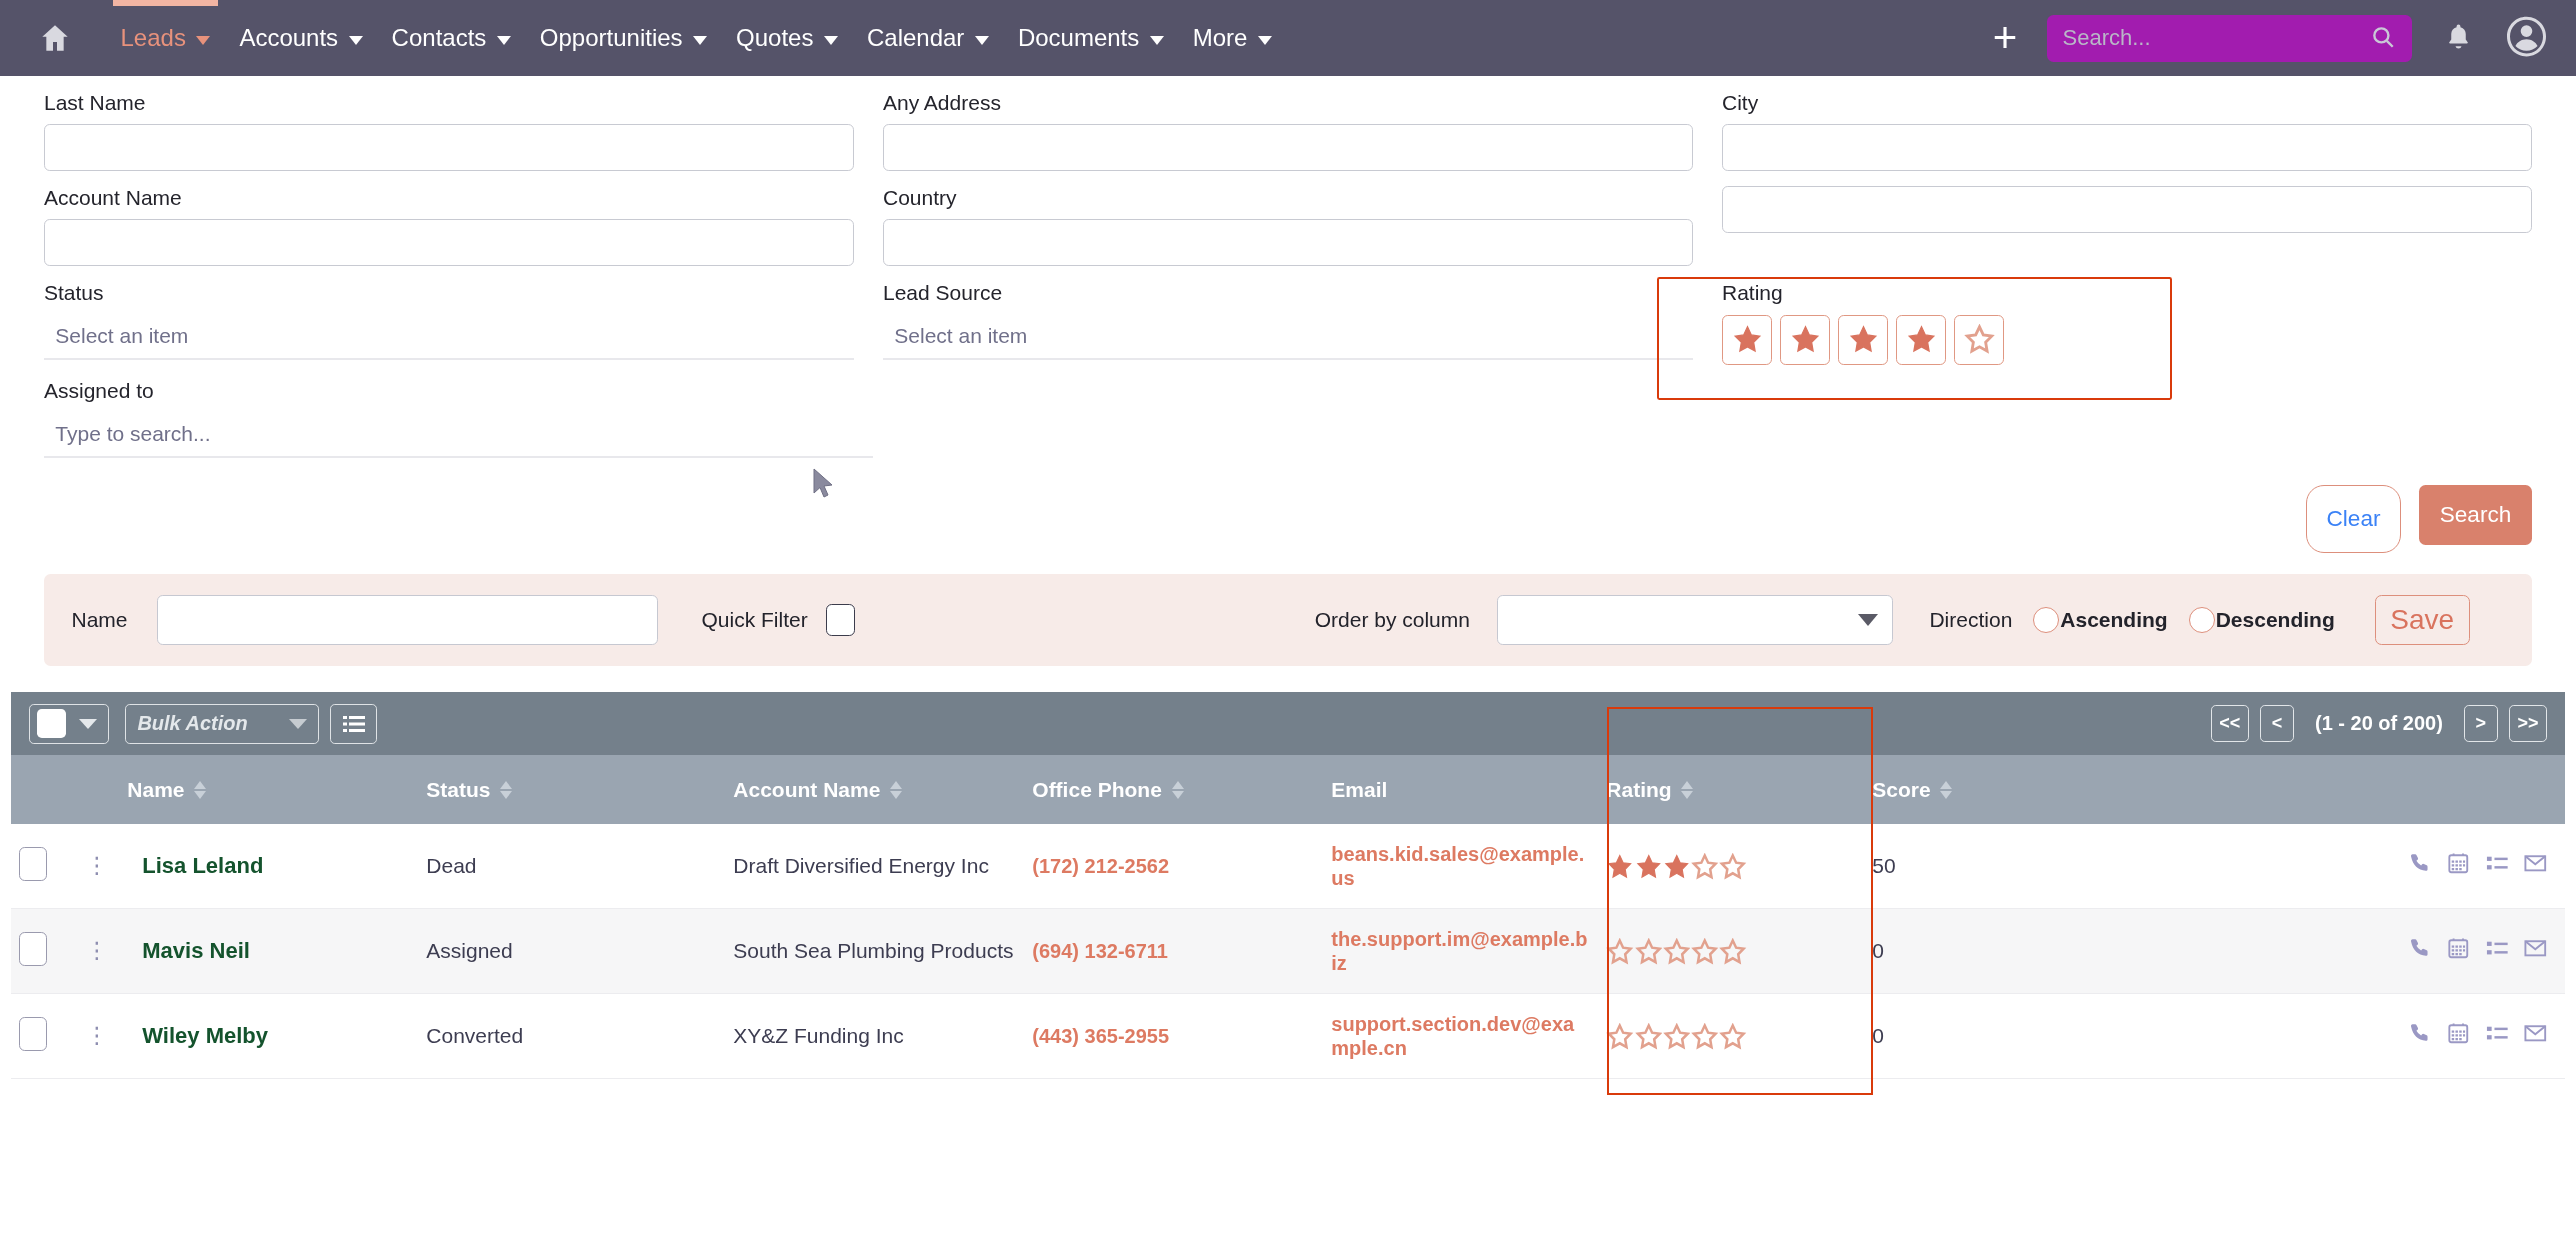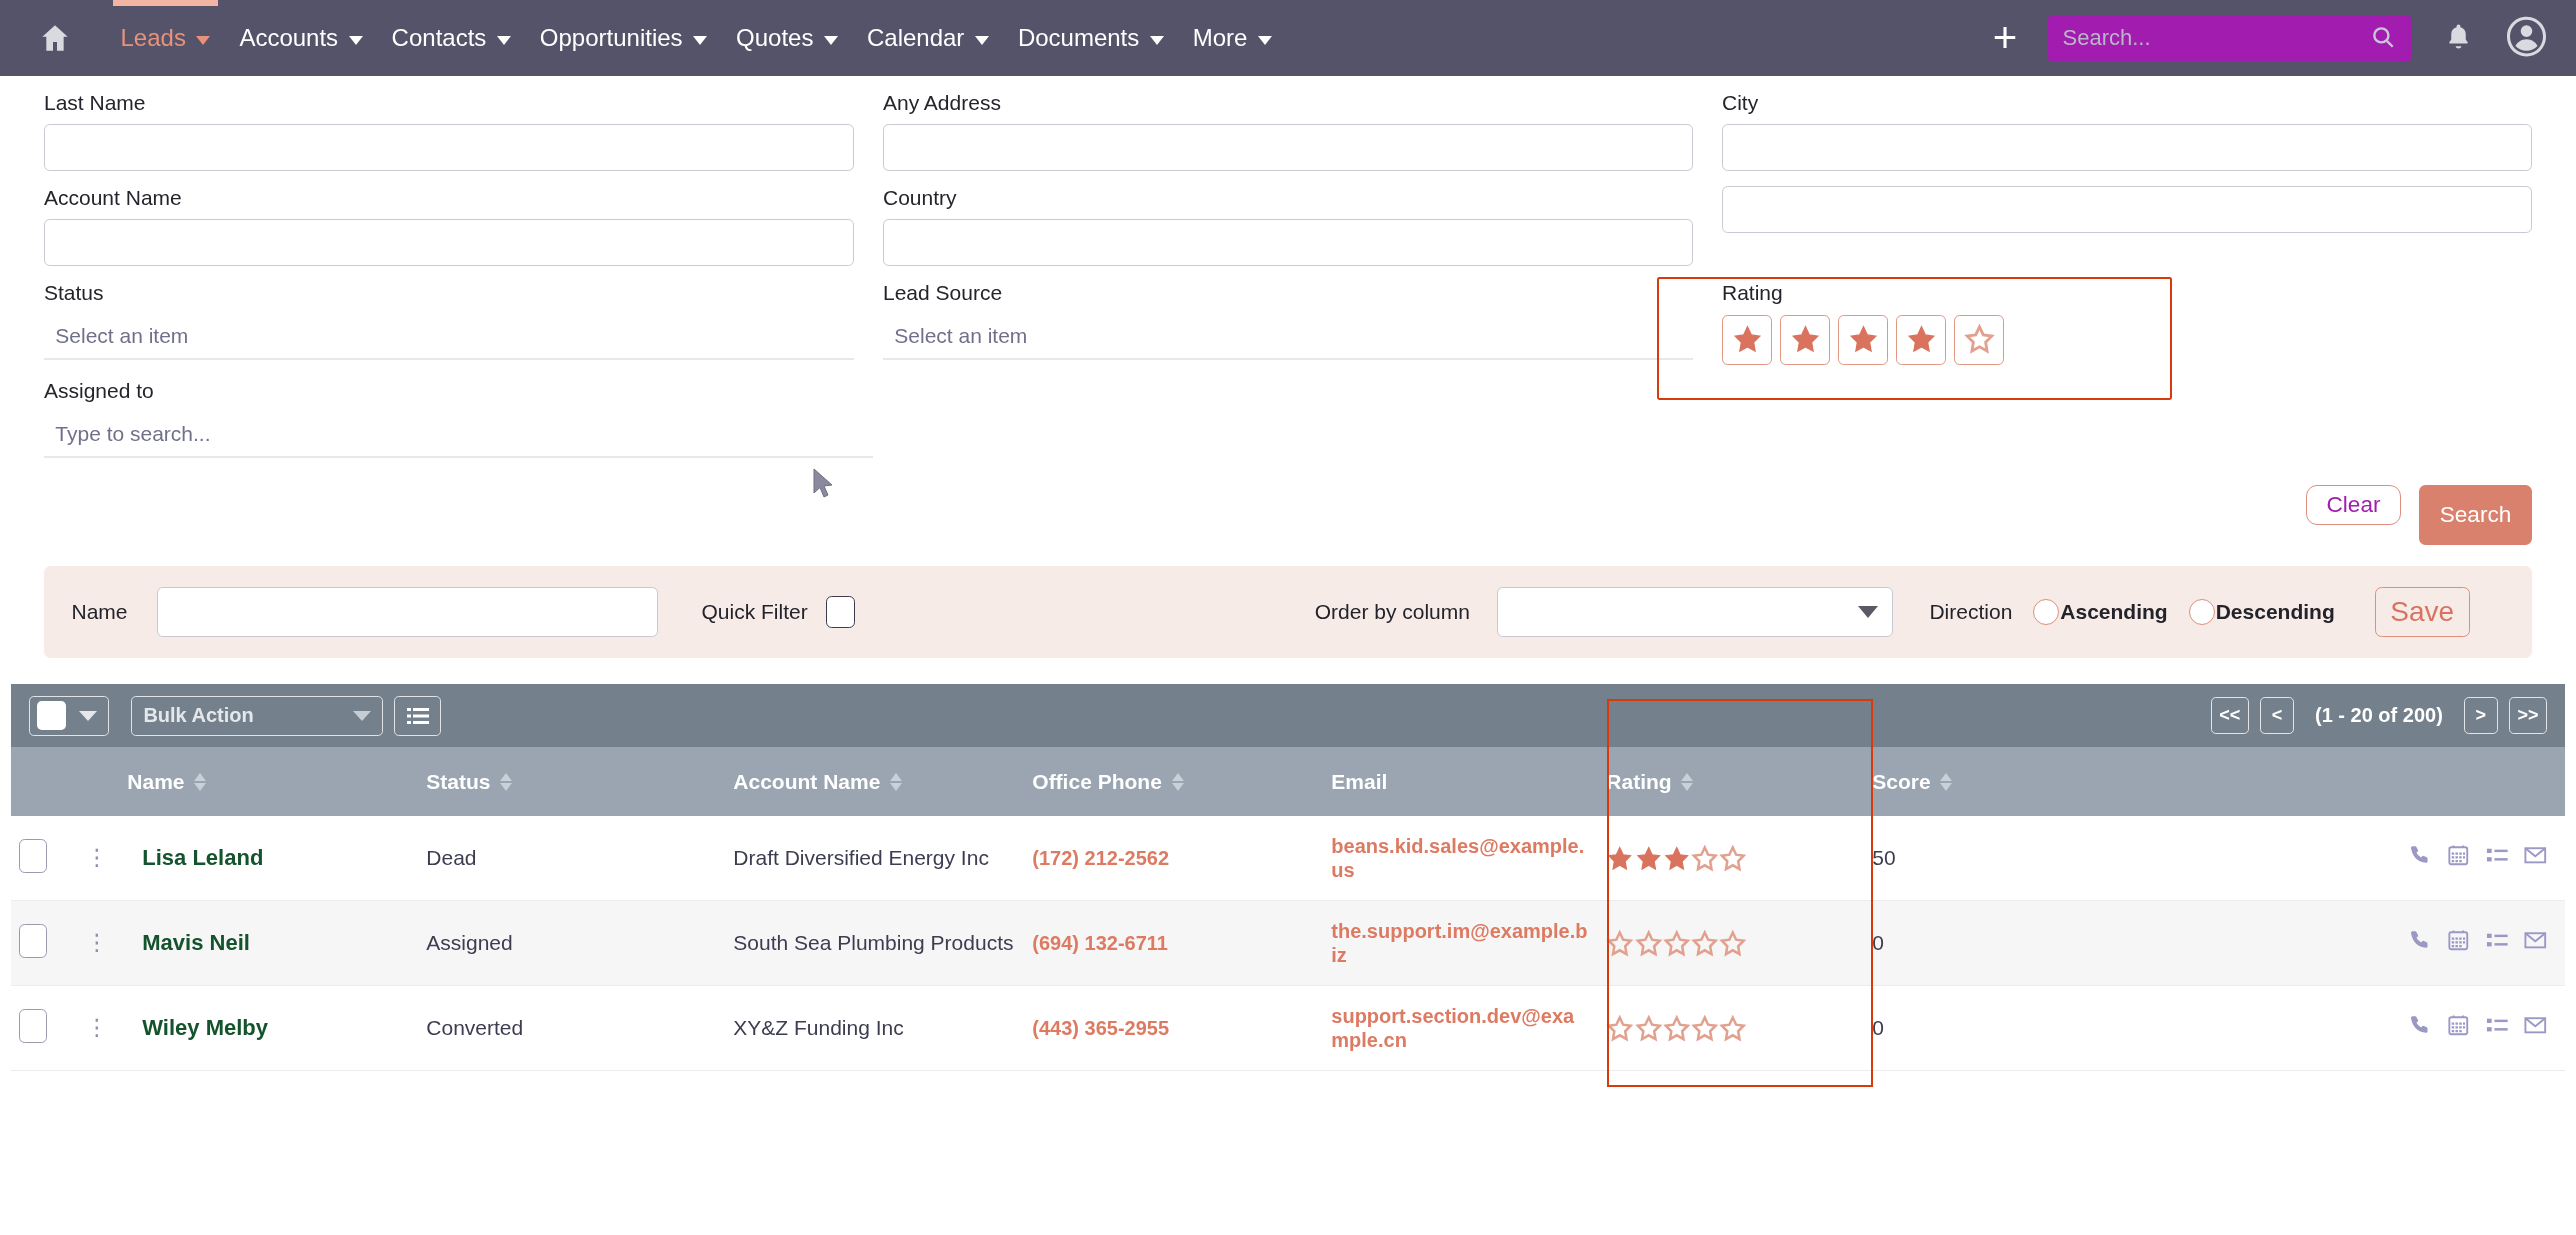--- a/index.html
+++ b/index.html
@@ -169,25 +169,25 @@
     pointer-events: none;
   }
   .mouse-cursor svg { width: 24px; height: 34px; }
 
   .actions-row {
     display: flex; justify-content: flex-end;
     gap: 18px;
     padding: 27.5px 0 21px 0;
   }
   .btn-clear {
-    min-width: 95px; height: 40px;
+    min-width: 95px; height: 68px;
     border: 0.8px solid #dd8f7c;
-    border-radius: 11px;
+    border-radius: 18px;
     background: #fff;
-    color: #a21caf;
+    color: #3b82f6;
     font-size: 22.6px;
     font-family: "Liberation Sans", sans-serif;
     cursor: pointer;
     padding: 0 18px;
   }
   .btn-search {
     min-width: 113px; height: 60px;
     border: none;
     border-radius: 6.5px;
     background: #d9816c;
@@ -296,28 +296,29 @@
     border-radius: 4.8px;
   }
   .chk-caret {
     margin-left: 13px; margin-right: 4.8px;
     width: 0; height: 0;
     border-left: 9px solid transparent;
     border-right: 9px solid transparent;
     border-top: 10.5px solid #e4e8eb;
   }
   .bulk-select {
-    margin-left: 22px;
-    width: 252px; height: 40px;
+    margin-left: 16px;
+    width: 194px; height: 40px;
     border: 0.8px solid #dfe3e6;
     border-radius: 4.8px;
     display: flex; align-items: center;
     padding: 0 11.3px;
     cursor: pointer;
     position: relative;
+    font-style: italic;
   }
   .bulk-select span { color: #e4e8eb; font-size: 20px; font-weight: bold; }
   .bulk-select .sel-caret {
     position: absolute; right: 11.3px;
     width: 0; height: 0;
     border-left: 9px solid transparent;
     border-right: 9px solid transparent;
     border-top: 10.5px solid #c6ccd1;
   }
   .list-btn {

